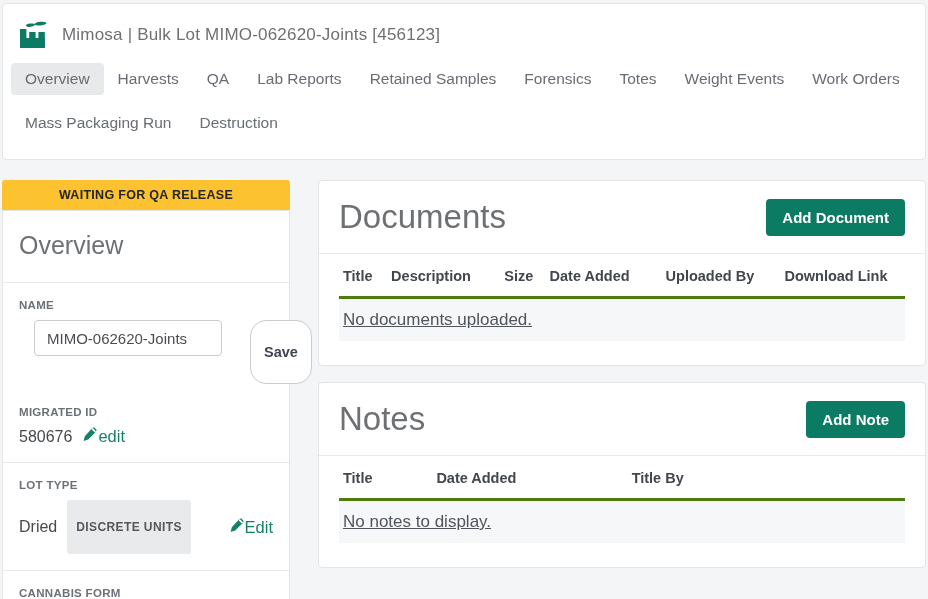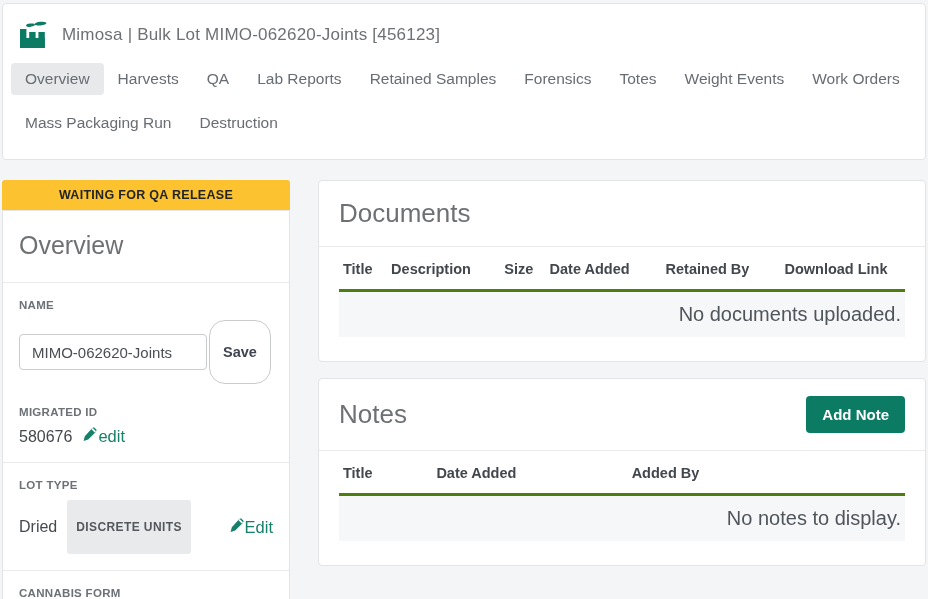--- a/index.html
+++ b/index.html
@@ -41,21 +41,21 @@
   .sidebar-card { border-radius: 0 0 4px 4px; height: 600px; }
   .side-heading { font-size: 25px; font-weight: 400; color: #6e7174; padding: 20px 16px 22px 16px; }
   .divider { border-top: 1px solid #e9eaeb; }
   .side-section { padding: 16px; }
   .field-label {
     font-size: 11.5px; font-weight: 700; color: #6b7177; letter-spacing: .3px;
     margin-bottom: 9px;
   }
   .field-block { margin-bottom: 22px; }
   .field-block:last-child { margin-bottom: 0; }
-  .name-row { display: flex; gap: 2px; align-items: center; }
+  .name-row { display: flex; gap: 28px; align-items: flex-start; margin-left: 15px; }
   .name-input {
     width: 188px; height: 36px; border: 1px solid #c9cbcd; border-radius: 4px;
     padding: 0 12px; font-size: 15px; color: #4a4e52;
     font-family: "Liberation Sans", "DejaVu Sans", sans-serif;
   }
   .save-btn {
     background: #fff; border: 1px solid #c9cbcd; border-radius: 16px;
     padding: 23px 13px; font-size: 14.5px; font-weight: 700; color: #3e4450;
     cursor: pointer; font-family: "Liberation Sans", "DejaVu Sans", sans-serif;
   }
@@ -65,34 +65,35 @@
     color: #17806a; font-size: 16.5px; text-decoration: none; cursor: pointer;
   }
   .unit-badge {
     background: #e9eaeb; color: #54585d; font-size: 12px; font-weight: 700;
     letter-spacing: .4px; padding: 20px 9px; border-radius: 3px; white-space: nowrap;
   }
   .spacer { flex: 1; }
 
   
   .panel-header { display: flex; justify-content: space-between; align-items: center; padding: 17px 20px; }
-  .panel-title { font-size: 26px; font-weight: 400; color: #6e7174; }
+  .panel-title { font-size: 33px; font-weight: 400; color: #6e7174; }
   .btn-teal {
     background: #0c7b63; color: #fff; border: none; border-radius: 4px;
     padding: 10px 16px; font-size: 15px; font-weight: 700; cursor: pointer;
     font-family: "Liberation Sans", "DejaVu Sans", sans-serif;
   }
   .panel-table { width: calc(100% - 40px); margin: 0 20px 24px 20px; border-collapse: collapse; }
   .panel-table th {
     text-align: left; font-size: 14.5px; font-weight: 700; color: #42474e;
     padding: 14px 4px 12px 4px; border-bottom: 3px solid #4d7c0f;
   }
   .empty-cell {
-    background: #f6f7f8; text-align: right; font-size: 20px; color: #50555b;
+    background: #f6f7f8; text-align: left; font-size: 17px; color: #50555b;
     padding: 11px 4px;
+    text-decoration: underline;
   }
 </style>
 </head>
 <body>
 
 <div class="card header-card">
   <div class="title-row">
     <span class="factory-icon">
       <svg width="32" height="28" viewBox="0 0 32 28">
         <g fill="#0c7b63">
@@ -194,38 +195,39 @@
         </div>
       </div>
     </div>
   </div>
 
   <div class="right-col">
 
     <div class="card">
       <div class="panel-header">
         <h2 class="panel-title">Documents</h2>
+        <button class="btn-teal">Add Document</button>
       </div>
       <div class="divider"></div>
       <table class="panel-table">
         <colgroup>
           <col style="width:8.5%">
             <col style="width:20%">
             <col style="width:8%">
           <col style="width:20.5%">
             <col style="width:21%">
             <col style="width:22%">
         </colgroup>
         <thead>
           <tr>
             <th>Title</th>
             <th>Description</th>
             <th>Size</th>
             <th>Date Added</th>
-            <th>Retained By</th>
+            <th>Uploaded By</th>
             <th>Download Link</th>
           </tr>
         </thead>
         <tbody>
           <tr>
             <td class="empty-cell" colspan="6">No documents uploaded.</td>
           </tr>
         </tbody>
       </table>
     </div>
@@ -239,21 +241,21 @@
       <table class="panel-table">
         <colgroup>
           <col style="width:16.5%">
             <col style="width:34.5%">
             <col style="width:49%">
         </colgroup>
         <thead>
           <tr>
             <th>Title</th>
             <th>Date Added</th>
-            <th>Added By</th>
+            <th>Title By</th>
           </tr>
         </thead>
         <tbody>
           <tr>
             <td class="empty-cell" colspan="3">No notes to display.</td>
           </tr>
         </tbody>
       </table>
     </div>
 

